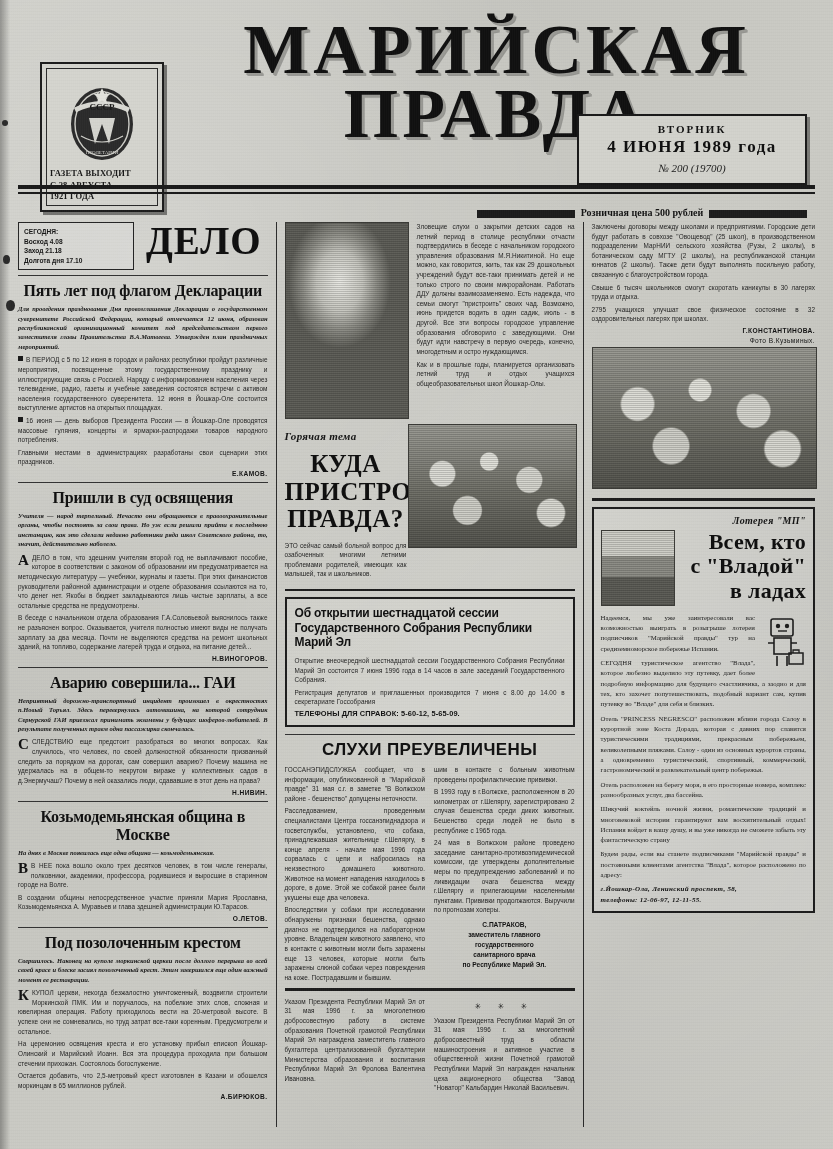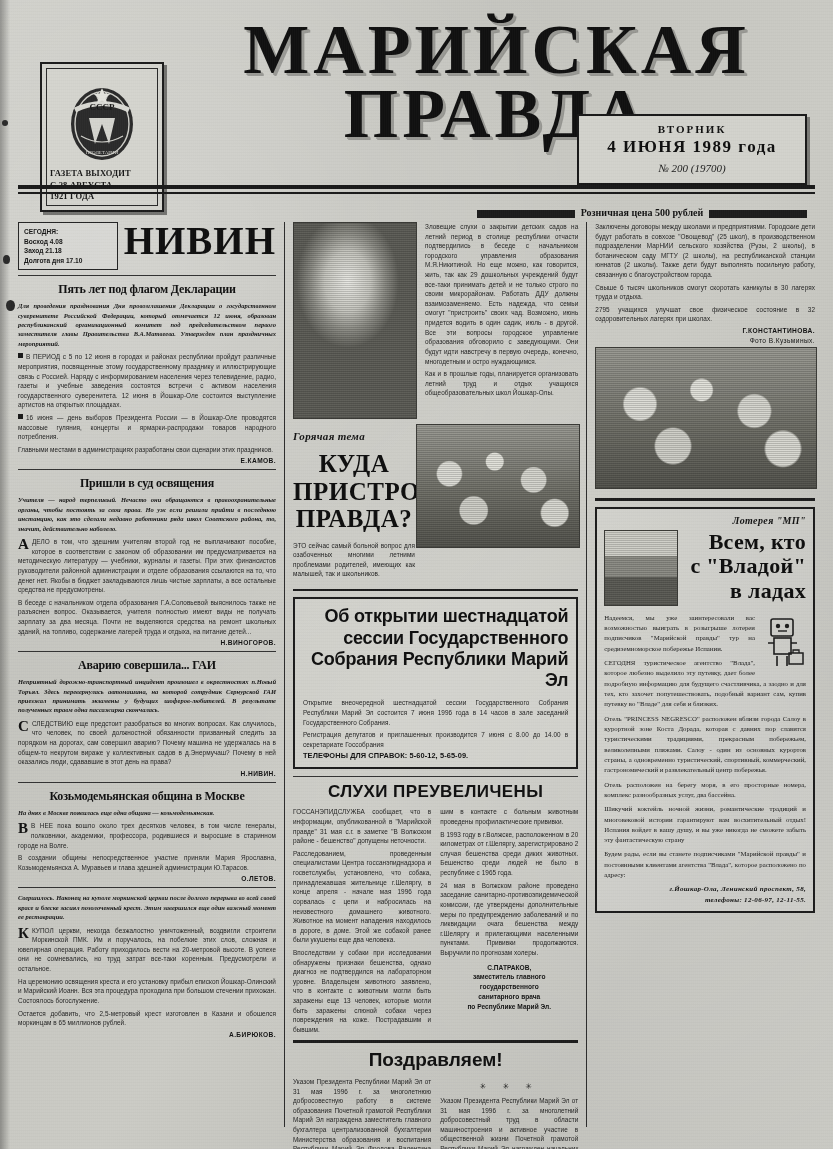--- a/index.html
+++ b/index.html
@@ -51,21 +51,21 @@
   .colA{width:258px;padding-right:8px;}
   .colB{width:300px;padding:0 8px;border-left:1px solid #2b2b2b;}
   .colC{width:231px;padding-left:8px;border-left:1px solid #2b2b2b;}
 
   
   .body-txt{font-family:"Liberation Sans",sans-serif;font-size:6.4px;line-height:1.5;
     color:#1f1f1f;text-align:justify;letter-spacing:.05px;}
   .lead{font-style:italic;font-weight:bold;font-size:6.5px;line-height:1.45;
     font-family:"Liberation Serif",serif;text-align:justify;color:#171717;}
   .byline{text-align:right;font-weight:bold;font-size:6.6px;letter-spacing:.4px;color:#141414;margin:3px 0 2px;}
-  .hl-small{font-family:"Liberation Serif",serif;font-weight:bold;font-size:12px;text-align:center;
+  .hl-small{font-family:"Liberation Serif",serif;font-weight:bold;font-size:16px;text-align:center;
     color:#111;letter-spacing:-.2px;margin:6px 0 4px;}
   .rule-thin{height:1px;background:#333;margin:5px 0;}
   .rule-thick{height:2.5px;background:#1d1d1d;margin:6px 0;}
 
   
   .today{border:1.5px solid #252525;padding:4px 5px;width:104px;background:rgba(255,255,255,.13);}
   .today div{font-size:6.6px;font-weight:bold;line-height:1.45;color:#171717;}
 
   .vesti{font-family:"Liberation Serif",serif;font-weight:bold;color:#101010;
     font-size:39px;line-height:.95;letter-spacing:1px;text-align:center;}
@@ -91,37 +91,37 @@
      radial-gradient(circle at 72% 45%, #d6d6cf 0 9%, rgba(0,0,0,0) 10%),
      radial-gradient(circle at 35% 70%, #cfcfc8 0 10%, rgba(0,0,0,0) 11%),
      radial-gradient(circle at 85% 72%, #d9d9d2 0 8%, rgba(0,0,0,0) 9%),
      linear-gradient(180deg,#9b9b94 0%,#717169 55%,#55554f 100%);}
   .ph-hotel{background:
      linear-gradient(180deg,#cfcfc8 0 34%, #8e8e87 34% 62%, #5e5e58 62% 100%),
      radial-gradient(ellipse at 50% 45%, #f0f0ea 0 22%, rgba(0,0,0,0) 23%);}
 
   
   .boxed{border:2px solid #1d1d1d;padding:7px 8px;background:rgba(255,255,255,.1);}
-  .sess-title{font-family:"Liberation Sans",sans-serif;font-weight:bold;font-size:18px;
-    line-height:1.18;text-align:right;color:#101010;letter-spacing:-.2px;}
+  .sess-title{font-family:"Liberation Sans",sans-serif;font-weight:bold;font-size:12px;
+    line-height:1.18;text-align:left;color:#101010;letter-spacing:-.2px;}
   .sluhi{font-family:"Liberation Sans",sans-serif;font-weight:bold;font-size:17px;
     text-align:center;letter-spacing:.4px;color:#111;}
   .pozdr{font-family:"Liberation Sans",sans-serif;font-weight:bold;font-size:19px;
     text-align:center;color:#111;}
   .sig-center{text-align:center;font-weight:bold;font-size:6.6px;line-height:1.5;color:#141414;}
   .stars{text-align:center;letter-spacing:7px;font-size:8px;color:#222;margin:5px 0;}
 
   .lot-label{font-family:"Liberation Serif",serif;font-style:italic;font-weight:bold;
     font-size:10px;text-align:right;color:#141414;letter-spacing:.4px;}
   .lot-head{font-family:"Liberation Serif",serif;font-weight:bold;font-size:22px;
     line-height:1.12;text-align:right;color:#0f0f0f;letter-spacing:.3px;}
   .lot-body{font-family:"Liberation Serif",serif;font-size:6.8px;line-height:1.52;
     text-align:justify;color:#1b1b1b;}
   .addr{font-family:"Liberation Serif",serif;font-style:italic;font-weight:bold;
-    font-size:7px;line-height:1.5;text-align:right;color:#121212;letter-spacing:.3px;}
+    font-size:7px;line-height:1.5;text-align:left;color:#121212;letter-spacing:.3px;}
   .robot{width:46px;height:56px;float:right;margin:0 0 3px 5px;}
   .hot-label{font-family:"Liberation Serif",serif;font-style:italic;font-weight:bold;
     font-size:11px;color:#151515;letter-spacing:.3px;}
   .kuda{font-family:"Liberation Serif",serif;font-weight:bold;font-size:25px;line-height:1.1;
     text-align:center;color:#0f0f0f;letter-spacing:.5px;}
   .tel{font-weight:bold;font-size:7.4px;color:#111;letter-spacing:.1px;}
   .edge{position:absolute;left:0;top:0;bottom:0;width:10px;
     background:linear-gradient(90deg, rgba(0,0,0,.30), rgba(0,0,0,0));}
   .blob{position:absolute;background:#2a2a2a;border-radius:50%;}
 </style>
@@ -177,21 +177,21 @@
       <div class="col colA">
 
         <div style="display:flex;align-items:flex-start;gap:6px;">
           <div class="today">
             <div>СЕГОДНЯ:</div>
             <div>Восход 4.08</div>
             <div>Заход 21.18</div>
             <div>Долгота дня 17.10</div>
           </div>
           <div style="flex:1;">
-            <div class="vesti">НИВИН</div>
+            <div class="vesti">ДЕЛО</div>
           </div>
         </div>
 
         <div class="rule-thin"></div>
         <div class="hl-small">Пять лет под флагом Декларации</div>
         <div class="lead">Для проведения празднования Дня провозглашения Декларации о государственном суверенитете Российской Федерации, который отмечается 12 июня, образован республиканский организационный комитет под председательством первого заместителя главы Правительства В.А.Матвеева. Утвержден план праздничных мероприятий.</div>
         <div class="body-txt" style="margin-top:4px;">
           <span class="sq"></span><span>В ПЕРИОД с 5 по 12 июня в городах и районах республики пройдут различные мероприятия, посвященные этому государственному празднику и иллюстрирующие связь с Россией. Наряду с информированием населения через телевидение, радио, газеты и учебные заведения состоятся встречи с активом населения государственного суверенитета. 12 июня в Йошкар-Оле состоится выступление артистов на открытых площадках.</span>
         </div>
         <div class="body-txt" style="margin-top:3px;">
@@ -220,20 +220,21 @@
         <div class="rule-thin"></div>
         <div class="hl-small">Козьмодемьянская община в Москве</div>
         <div class="lead">На днях в Москве появилась еще одна община — козьмодемьянская.</div>
         <div class="body-txt" style="margin-top:4px;">
           <span class="drop">В</span><span>В НЕЕ пока вошло около трех десятков человек, в том числе генералы, полковники, академики, профессора, родившиеся и выросшие в старинном городе на Волге.</span>
         </div>
         <div class="body-txt" style="margin-top:3px;">В создании общины непосредственное участие приняли Мария Ярославна, Козьмодемьянска А. Муравьев и глава здешней администрации Ю.Тарасов.</div>
         <div class="byline">О.ЛЕТОВ.</div>
 
         <div class="rule-thin"></div>
+        <div class="hl-small">Под позолоченным крестом</div>
         <div class="lead">Свершилось. Наконец на куполе моркинской церкви после долгого перерыва во всей своей красе и блеске засиял позолоченный крест. Этим завершился еще один важный момент ее реставрации.</div>
         <div class="body-txt" style="margin-top:4px;">
           <span class="drop">К</span><span>КУПОЛ церкви, некогда безжалостно уничтоженный, воздвигли строители Моркинской ПМК. Им и поручалось, на побелкие этих слов, сложная и ювелирная операция. Работу приходилось вести на 20-метровой высоте. В успехе они не сомневались, но труд затрат все-таки коренным. Предусмотрели и остальное.</span>
         </div>
         <div class="body-txt" style="margin-top:3px;">На церемонию освящения креста и его установку прибыл епископ Йошкар-Олинский и Марийский Иоанн. Вся эта процедура проходила при большом стечении прихожан. Состоялось богослужение.</div>
         <div class="body-txt" style="margin-top:3px;">Остается добавить, что 2,5-метровый крест изготовлен в Казани и обошелся моркинцам в 65 миллионов рублей.</div>
         <div class="byline">А.БИРЮКОВ.</div>
       </div>
 
       <div class="col colB">
@@ -284,21 +285,20 @@
             <div class="sig-center" style="margin-top:5px;white-space:pre-line;">С.ПАТРАКОВ,
 заместитель главного
 государственного
 санитарного врача
 по Республике Марий Эл.</div>
           </div>
         </div>
 
         <div class="rule-thick" style="margin-top:6px;"></div>
 
-        <div class="pozdr" style="margin-top:4px;">Поздравляем!</div>
         <div style="display:flex;gap:9px;margin-top:6px;">
           <div style="flex:1;">
             <div class="body-txt">Указом Президента Республики Марий Эл от 31 мая 1996 г. за многолетнюю добросовестную работу в системе образования Почетной грамотой Республики Марий Эл награждена заместитель главного бухгалтера централизованной бухгалтерии Министерства образования и воспитания Республики Марий Эл Фролова Валентина Ивановна.</div>
           </div>
           <div style="flex:1;">
             <div class="stars">✳ ✳ ✳</div>
             <div class="body-txt">Указом Президента Республики Марий Эл от 31 мая 1996 г. за многолетний добросовестный труд в области машиностроения и активное участие в общественной жизни Почетной грамотой Республики Марий Эл награжден начальник цеха акционерного общества "Завод "Новатор" Кальбардин Николай Васильевич.</div>
           </div>
         </div>
       </div>

